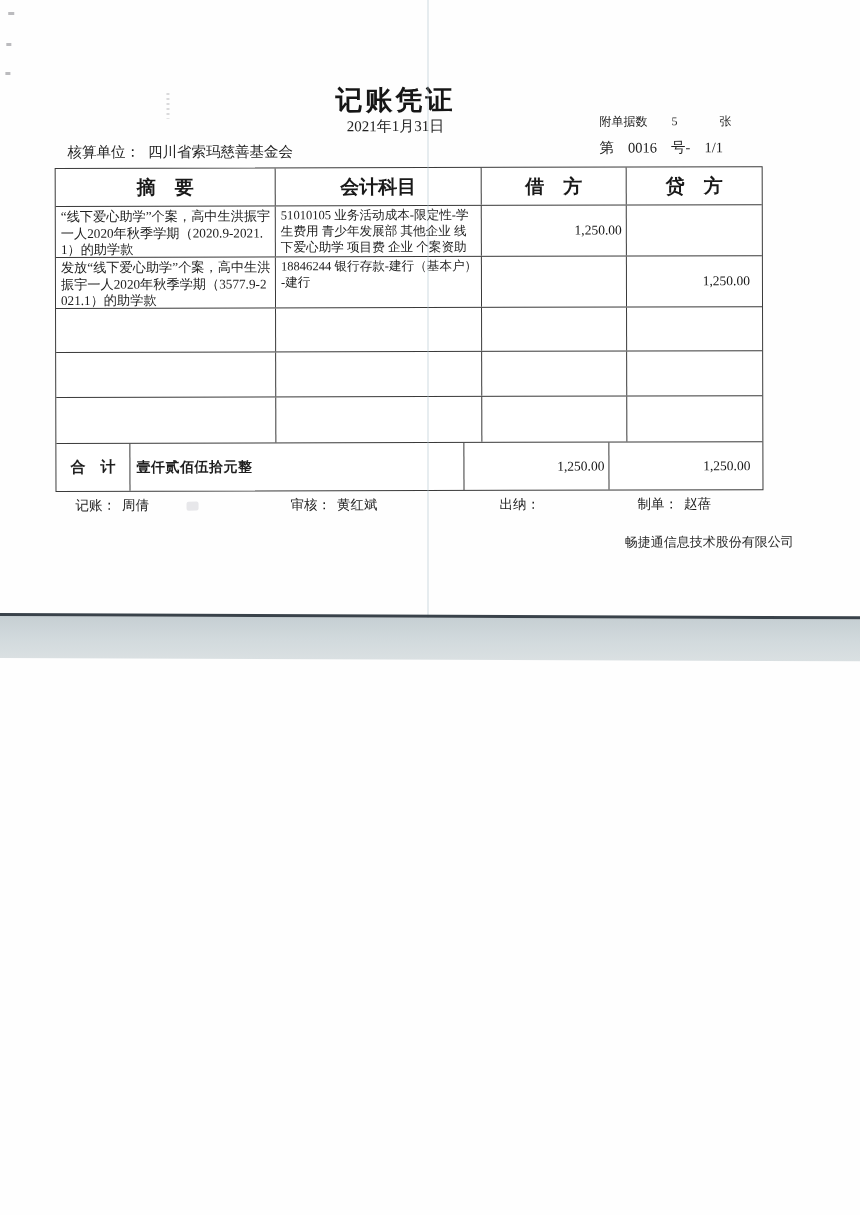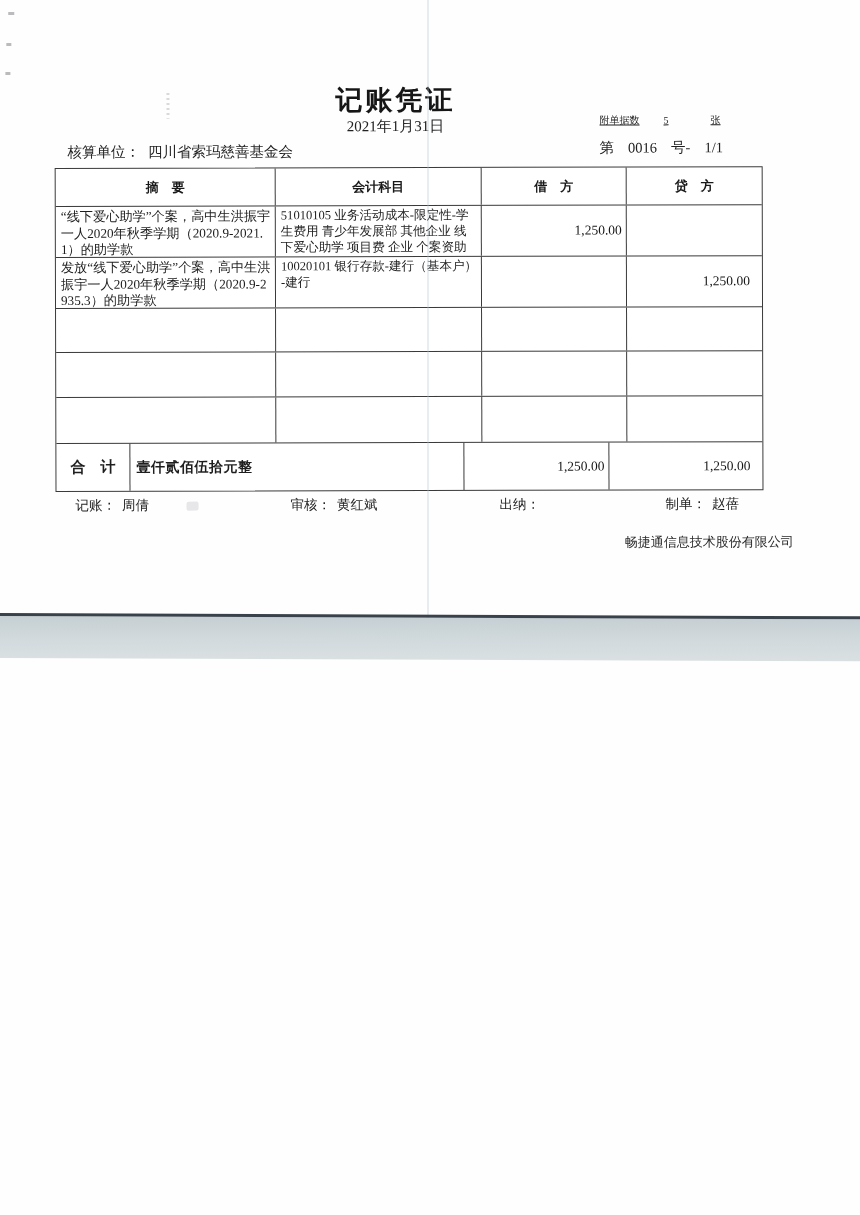--- a/index.html
+++ b/index.html
@@ -16,55 +16,55 @@
 
   .voucher-title {
     position:absolute; left:0; top:82px; width:792px;
     text-align:center; font-size:27px; font-weight:bold; letter-spacing:3px;
     color:#161616;
   }
   .voucher-date {
     position:absolute; left:0; top:117px; width:792px;
     text-align:center; font-size:15px; color:#222;
   }
-  .attach-line { position:absolute; left:600px; top:114px; font-size:10px; white-space:nowrap;text-decoration:underline; }
+  .attach-line { position:absolute; left:600px; top:114px; font-size:12px; white-space:nowrap; }
   .attach-line .gap1 { display:inline-block; width:24px; }
   .attach-line .gap2 { display:inline-block; width:42px; }
   .number-line { position:absolute; left:600px; top:139px; font-size:14.5px; white-space:nowrap; }
   .number-line .g { display:inline-block; width:14px; }
   .unit-line { position:absolute; left:48px; top:142px; font-size:14.5px; white-space:nowrap;margin-left:20px; }
   .unit-line .g { display:inline-block; width:8px; }
 
   
   .vtable { position:absolute; left:55px; top:167px; width:706px; border:1.6px solid #3a3a3a; background:#fff; }
   .vrow { display:flex; align-items:stretch; border-top:1.3px solid #3a3a3a; }
   .vrow.first { border-top:none; }
   .vcell { border-left:1.3px solid #3a3a3a; box-sizing:border-box; overflow:hidden; }
   .vcell.firstc { border-left:none; }
   .c-summary { width:219px; flex:0 0 auto; }
   .c-account { width:206px; flex:0 0 auto; }
   .c-debit   { width:145px; flex:0 0 auto; }
   .c-credit  { flex:1 1 auto; }
   .hdr { height:37px; }
-  .hdr .vcell { display:flex; align-items:center; justify-content:center; font-weight:bold; font-size:13px; color:#191919; }
+  .hdr .vcell { display:flex; align-items:center; justify-content:center; font-weight:bold; font-size:19px; color:#191919; }
   .r50 { height:50px; } .r43 { height:43px; } .r44 { height:44px; } .r45 { height:45px; } .rtot { height:47px; }
   .txtcell { padding:2px 3px 1px 5px; word-break:break-all; }
   .c-summary.txtcell { font-size:13.2px; line-height:1.25; }
   .c-account.txtcell { font-size:12.6px; line-height:1.27; }
   .amt { display:flex; align-items:center; justify-content:flex-end; font-size:13.5px; color:#161616;padding-left:36px; }
   .c-debit.amt  { padding-right:4px; }
   .c-credit.amt { padding-right:12px; }
   .t-label { width:73px; flex:0 0 auto; display:flex; align-items:center; justify-content:center; font-weight:bold; font-size:15px; }
   .t-words { width:334px; flex:0 0 auto; display:flex; align-items:center; padding-left:6px; font-weight:bold; font-size:14px; letter-spacing:0.5px; }
 
   
   .sig-row { position:absolute; left:0; top:496px; width:860px; font-size:13.5px; }
   .sig { position:absolute; white-space:nowrap; }
   .sig .g { display:inline-block; width:6px; }
-  .sig-book { left:75px; } .sig-review { left:290px; } .sig-cash { left:499px; } .sig-prep { left:637px;margin-left:28px; }
+  .sig-book { left:75px; } .sig-review { left:290px; } .sig-cash { left:499px; } .sig-prep { left:637px; }
   .vendor-name { position:absolute; left:624px; top:534px; font-size:13px; color:#2a2a2a; }
 
   
   .scan-streak { position:absolute; left:427px; top:0; width:2px; height:657px; background:rgba(175,195,205,0.30); }
   .smudge-title { position:absolute; left:167px; top:92px; width:3px; height:26px;
     background:repeating-linear-gradient(180deg, rgba(150,150,155,0.35) 0 2px, transparent 2px 5px); }
   .smudge-sign { position:absolute; left:186px; top:501px; width:12px; height:9px; background:rgba(165,165,175,0.25); border-radius:2px; }
   .speck { position:absolute; background:rgba(120,120,125,0.5); }
   .speck1 { left:9px; top:11px; width:6px; height:3px; }
   .speck2 { left:7px; top:42px; width:5px; height:3px; }
@@ -108,22 +108,22 @@
       </div>
 
       <div class="vrow r50">
         <div class="vcell firstc c-summary txtcell">“线下爱心助学”个案，高中生洪振宇一人2020年秋季学期（2020.9-2021.1）的助学款</div>
         <div class="vcell c-account txtcell">51010105 业务活动成本-限定性-学生费用 青少年发展部 其他企业 线下爱心助学 项目费 企业 个案资助</div>
         <div class="vcell c-debit amt">1,250.00</div>
         <div class="vcell c-credit amt"></div>
       </div>
 
       <div class="vrow r50">
-        <div class="vcell firstc c-summary txtcell">发放“线下爱心助学”个案，高中生洪振宇一人2020年秋季学期（2020.9-2935.3）的助学款</div>
-        <div class="vcell c-account txtcell">10020101 银行存款-建行（基本户）-建行</div>
+        <div class="vcell firstc c-summary txtcell">发放“线下爱心助学”个案，高中生洪振宇一人2020年秋季学期（3577.9-2021.1）的助学款</div>
+        <div class="vcell c-account txtcell">18846244 银行存款-建行（基本户）-建行</div>
         <div class="vcell c-debit amt"></div>
         <div class="vcell c-credit amt">1,250.00</div>
       </div>
 
       <div class="vrow r43">
         <div class="vcell firstc c-summary txtcell"></div>
         <div class="vcell c-account txtcell"></div>
         <div class="vcell c-debit amt"></div>
         <div class="vcell c-credit amt"></div>
       </div>

